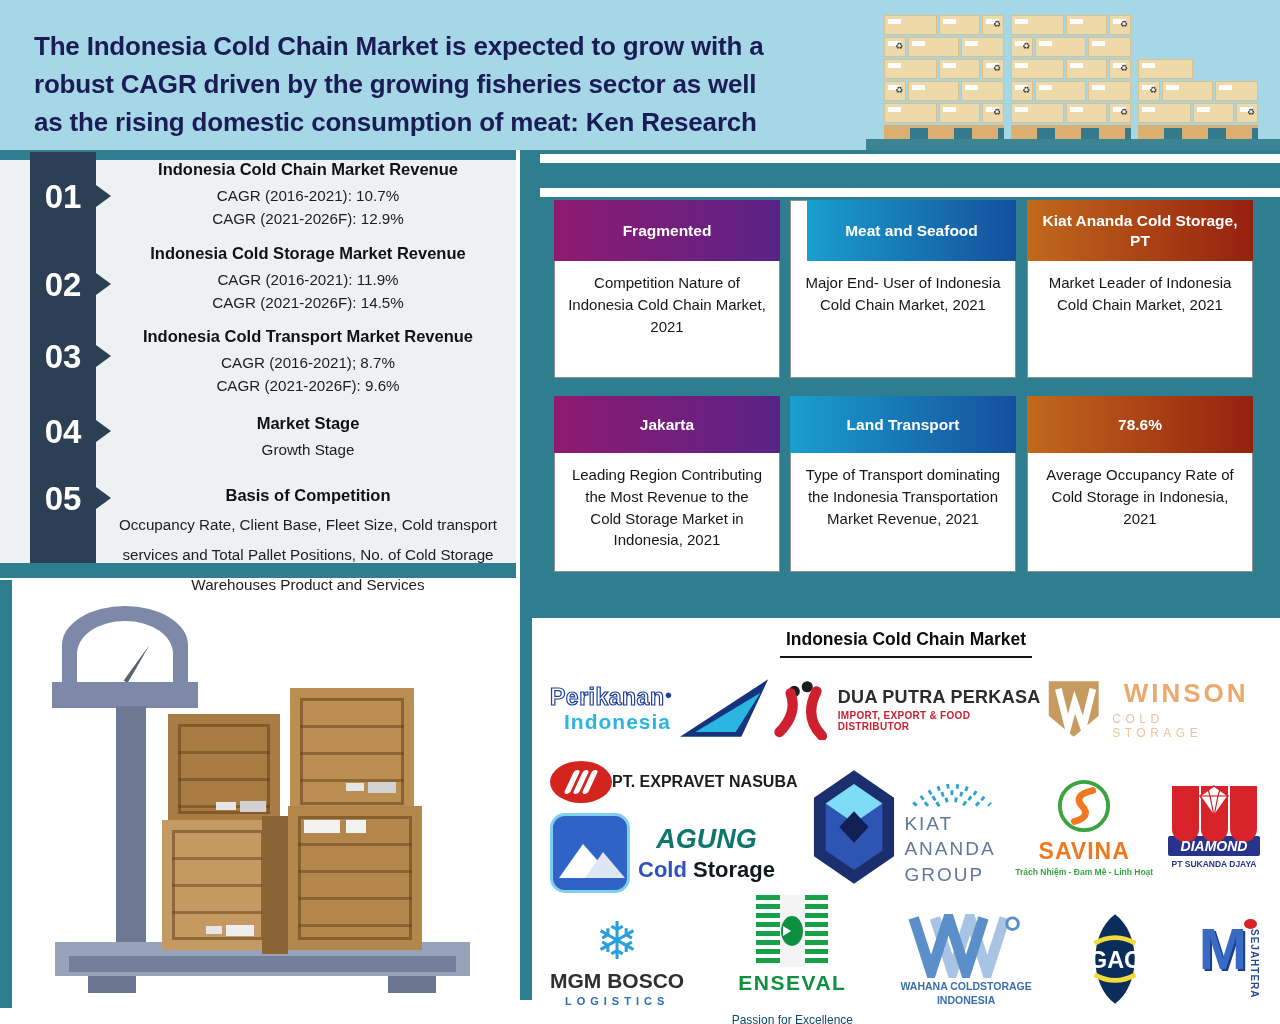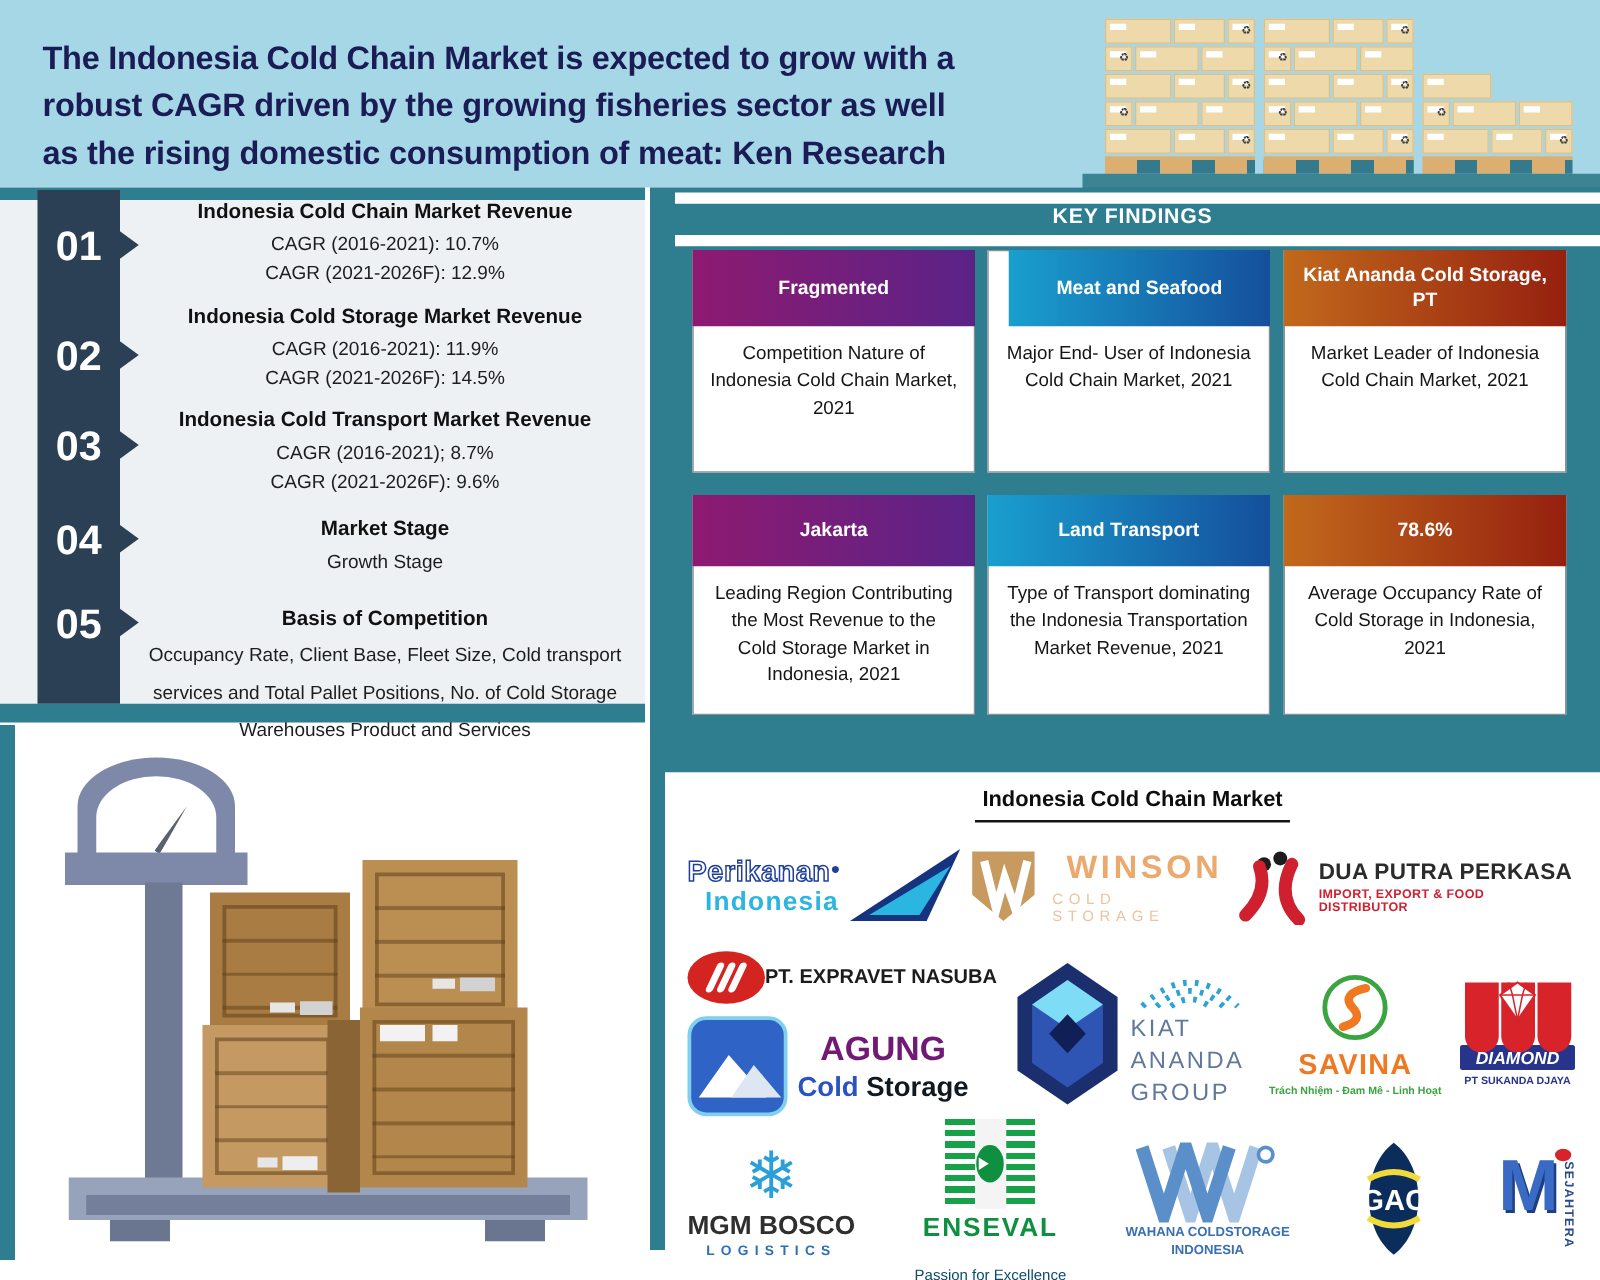--- a/index.html
+++ b/index.html
@@ -79,21 +79,21 @@
   .exp-oval{width:62px;height:42px;background:#d42420;border-radius:50%;display:flex;align-items:center;
             justify-content:center;gap:3px;}
   .exp-oval i{display:block;width:6px;height:24px;background:#fff;border-radius:3px;transform:skewX(-20deg) rotate(6deg);}
   .exp-t{font-size:16px;font-weight:bold;color:#1c1c1c;}
 
   .ag-sq{width:74px;height:74px;background:#2f63c6;border:3px solid #7fd0ee;border-radius:15px;position:relative;overflow:hidden;}
   .ag-m1{position:absolute;left:6px;bottom:12px;width:0;height:0;border-left:24px solid transparent;
          border-right:30px solid transparent;border-bottom:34px solid #ffffff;}
   .ag-m2{position:absolute;left:32px;bottom:12px;width:0;height:0;border-left:18px solid transparent;
          border-right:22px solid transparent;border-bottom:26px solid #dde6f2;}
-  .ag-t1{font-size:27px;font-weight:bold;color:#701a75;}
+  .ag-t1{font-size:27px;font-weight:bold;font-style:italic;color:#0f766e;}
   .ag-t2{font-size:22px;font-weight:bold;margin-top:2px;}
   .ag-c1{color:#2a52c0;} .ag-c2{color:#101820;}
 
   .kiat-t{font-size:19px;color:#60789c;letter-spacing:2px;line-height:1.35;margin-top:4px;}
 
   .sav-t1{font-size:23px;font-weight:bold;color:#f07820;letter-spacing:1px;margin-top:4px;}
   .sav-t2{font-size:8.5px;font-weight:bold;color:#3aa440;margin-top:2px;}
 
   .dia{width:92px;position:relative;}
   .dia-arches{display:flex;gap:2px;justify-content:center;}
@@ -293,21 +293,20 @@
   <div class="stat" style="top:486px">
     <h3>Basis of Competition</h3>
     <div class="body">Occupancy Rate, Client Base, Fleet Size, Cold transport services and Total Pallet Positions, No. of Cold Storage Warehouses Product and Services</div>
   </div>
 
   <div class="vdiv"></div>
   <div class="lstrip"></div>
 
   <div class="findings">
     <div class="f-white" style="left:8px;top:4px;width:740px;height:9px"></div>
-    <div class="f-title">KEY FINDINGS</div>
     <div class="f-white" style="left:8px;top:38px;width:740px;height:9px"></div>
 
     <div class="card r1" style="left:22px;top:50px">
       <div class="card-head" style="background: linear-gradient(90deg, rgb(142, 26, 112), rgb(90, 35, 135));">
         <span>Fragmented</span>
         </div>
       <div class="card-body">Competition Nature of Indonesia Cold Chain Market, 2021</div>
     </div>
     <div class="card r1" style="left:258px;top:50px">
       <div class="card-head" style="background: linear-gradient(90deg, rgb(25, 159, 206), rgb(21, 79, 156)); margin-left: 16px;">
@@ -350,41 +349,41 @@
     <div class="lrow lrow1">
       <div class="logo">
         <div class="peri-txt">
           <div><span class="peri-1">Perikanan</span><span class="peri-dot">●</span></div>
           <div class="peri-2">Indonesia</div>
         </div>
         <svg width="92" height="64" viewBox="0 0 96 66">
           <polygon points="0,62 92,2 64,62" fill="#16337f"></polygon>
           <polygon points="16,57 84,16 58,57" fill="#2ab6e0"></polygon>
         </svg>
-      </div>
-      <div class="logo">
-        <svg width="62" height="64" viewBox="0 0 64 66">
-          <path d="M6 4 H58 V40 L32 62 L6 40 Z" fill="#c79a60"></path>
-          <polyline points="16,12 26,52 33,26 42,52 52,12" stroke="#ffffff" stroke-width="7" fill="none"></polyline>
-        </svg>
-        <div class="lcol">
-          <div class="win-t1">WINSON</div>
-          <div class="win-t2">COLD STORAGE</div>
-        </div>
       </div>
       <div class="logo">
         <svg width="58" height="62" viewBox="0 0 62 62">
           <circle cx="24" cy="12" r="6" fill="#1c1c1c"></circle>
           <circle cx="38" cy="7" r="6" fill="#1c1c1c"></circle>
           <path d="M8 56 Q28 36 20 14" stroke="#cf2030" stroke-width="11" fill="none" stroke-linecap="round"></path>
           <path d="M54 60 Q34 40 48 12" stroke="#cf2030" stroke-width="11" fill="none" stroke-linecap="round"></path>
         </svg>
         <div class="lcol" style="align-items:flex-start">
           <div class="dua-t1">DUA PUTRA PERKASA</div>
           <div class="dua-t2">IMPORT, EXPORT &amp; FOOD DISTRIBUTOR</div>
+        </div>
+      </div>
+      <div class="logo">
+        <svg width="62" height="64" viewBox="0 0 64 66">
+          <path d="M6 4 H58 V40 L32 62 L6 40 Z" fill="#c79a60"></path>
+          <polyline points="16,12 26,52 33,26 42,52 52,12" stroke="#ffffff" stroke-width="7" fill="none"></polyline>
+        </svg>
+        <div class="lcol">
+          <div class="win-t1">WINSON</div>
+          <div class="win-t2">COLD STORAGE</div>
         </div>
       </div>
     </div>
 
     <div class="lrow lrow2">
       <div class="lcol" style="align-items:flex-start;gap:10px">
         <div class="exp">
           <span class="exp-oval">
               <i></i>
               <i></i>

